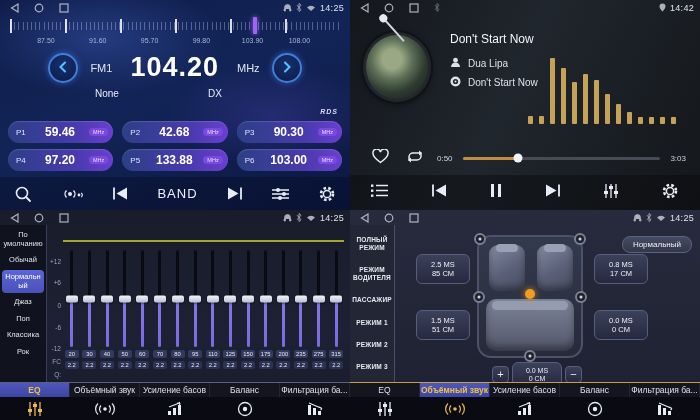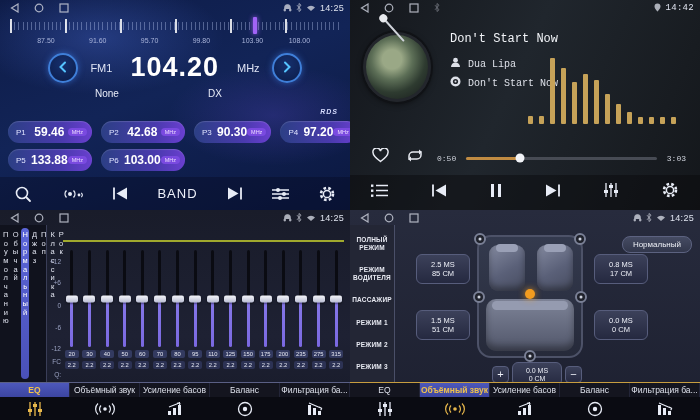--- a/index.html
+++ b/index.html
@@ -32,34 +32,34 @@
   .tuner { position:absolute; left:0; right:0; top:52px; display:flex; align-items:center; justify-content:center; gap:10px; }
   .chev-btn { width:30px; height:30px; border-radius:50%; border:2px solid #3f7fd9;
     background:radial-gradient(circle at 50% 35%, #16306e, #0c1c48); display:flex; align-items:center; justify-content:center;
     box-shadow:0 0 6px rgba(70,140,255,.5); }
   .band-lbl { font-size:11px; color:#dfe4f4; margin:0 2px; }
   .freq-big { font-size:27px; font-weight:bold; color:#fff; letter-spacing:1px; margin:0 6px; }
   .subrow { position:absolute; top:88px; left:0; right:0; height:14px; }
   .subrow .none { position:absolute; left:95px; font-size:10px; color:#e8ecf8; }
   .subrow .dx { position:absolute; left:208px; font-size:10px; color:#e8ecf8; }
   .rds { position:absolute; right:12px; top:108px; font-size:7px; font-weight:bold; font-style:italic; color:#d6dcff; letter-spacing:1px; }
-  .presets { position:absolute; left:8px; right:8px; top:121px; display:grid; grid-template-columns:repeat(4,1fr); grid-template-rows:22px 22px; gap:6px 9px; }
+  .presets { position:absolute; left:8px; right:8px; top:121px; display:grid; grid-template-columns:repeat(3,1fr); grid-template-rows:22px 22px; gap:6px 9px; }
   .preset { display:flex; align-items:center; border-radius:11px; padding:0 5px 0 8px;
     background:linear-gradient(90deg,#2c3f85 0%,#4a3aae 65%,#6a3fd0 100%);
     box-shadow:inset 0 1px 1px rgba(255,255,255,.15); }
   .preset .pn { font-size:8px; color:#dfe3ff; width:15px; }
   .preset .pf { font-size:12px; font-weight:bold; color:#fff; flex:1; text-align:center; }
   .preset .pu { font-size:5.5px; color:#ecdcff; background:#7a4ae0; border-radius:6px; padding:1px 4px; }
   .toolbar { position:absolute; left:0; right:0; bottom:0; height:33px; display:flex; align-items:center; justify-content:space-around;
     background:rgba(5,10,30,.35); }
   .toolbar svg { display:block; }
   .band-txt { font-size:13px; color:#eef1fa; letter-spacing:1px; }
 
   
-  .q-music { background:linear-gradient(115deg,#14171c 0%,#20262d 45%,#14171b 100%);font-family:Liberation Mono, monospace; }
+  .q-music { background:linear-gradient(115deg,#14171c 0%,#20262d 45%,#14171b 100%); }
   .album { position:absolute; left:13px; top:32px; width:68px; height:70px; border-radius:50%;
     background:radial-gradient(circle at 42% 38%, #9aa886 0 18%, #5d6f57 38%, #2e3b30 62%, #15181a 100%);
     border:3px solid #23262c; box-shadow:0 0 0 2px #101216, 0 2px 6px rgba(0,0,0,.6); }
   .tonearm { position:absolute; left:34px; top:18px; width:30px; height:2px; background:#cfd3da; transform:rotate(48deg); transform-origin:left center; border-radius:1px; }
   .tonearm::before { content:""; position:absolute; left:-5px; top:-3px; width:8px; height:8px; border-radius:50%; background:#e8eaee; }
   .song-title { position:absolute; left:100px; top:32px; font-size:12px; color:#f2f4f8; }
   .meta-row { position:absolute; left:100px; display:flex; align-items:center; gap:7px; font-size:10px; color:#dde0e8; }
   .spectrum { position:absolute; left:178px; top:56px; width:160px; height:68px; display:flex; align-items:flex-end; gap:6px; }
   .sbar { width:5px; background:#c6a258; border-radius:1px; }
   .prog-row { position:absolute; left:0; right:0; top:148px; height:20px; display:flex; align-items:center; }
@@ -76,21 +76,21 @@
   .tabbar { position:absolute; left:0; right:0; bottom:23px; height:15px; display:flex; background:#14151f; }
   .tab { flex:1; display:flex; align-items:center; justify-content:center; font-size:8.5px; color:#dde0ea; white-space:nowrap; overflow:hidden; border-right:1px solid #232538; }
   .tab.sel { background:linear-gradient(#4d58bb,#3c45a0); color:#eec14f; font-weight:bold; }
   .iconrow { position:absolute; left:0; right:0; bottom:0; height:23px; display:flex; background:#0a0b12; }
   .iconrow .ic { flex:1; display:flex; align-items:center; justify-content:center; }
   .bl-border { border-top:1px solid #5a5f84; }
   .br-border { border-top:1px solid #c79d3f; }
 
   
   .q-eq { background:linear-gradient(#191c2a,#1e2133 60%,#171a28); }
-  .eq-side { position:absolute; left:0; top:15px; bottom:38px; width:47px; background:#10121d; border-right:1px solid #3a3e58; display:flex; flex-direction:row; padding:3px 2px; gap:2px; }
+  .eq-side { position:absolute; left:0; top:15px; bottom:38px; width:47px; background:#10121d; border-right:1px solid #3a3e58; display:flex; flex-direction:column; padding:3px 2px; gap:2px; }
   .eq-side .it { font-size:7.5px; color:#dfe2ee; text-align:center; padding:3px 1px; overflow-wrap:anywhere; line-height:1.15; }
   .eq-side .it.sel { background:linear-gradient(#5b65d8,#4a51b8); border-radius:4px; color:#fff; }
   .eq-scale { position:absolute; left:47px; top:15px; width:16px; bottom:38px; }
   .eq-scale span { position:absolute; right:2px; font-size:6.5px; color:#9aa2c2; }
   .eq-curve { position:absolute; left:63px; right:6px; top:30px; height:2px; background:#b9c22e; opacity:.85; }
   .eq-bands { position:absolute; left:63px; right:5px; top:40px; bottom:38px; display:flex; }
   .band { flex:1; display:flex; flex-direction:column; align-items:center; }
   .trk { position:relative; width:3px; height:97px; border-radius:2px;
     background:linear-gradient(to bottom,#0a0b12 0%,#0a0b12 50%,#8678e8 50%,#7a68e0 100%); }
   .thumb { position:absolute; left:50%; transform:translate(-50%,-50%); width:12px; height:7px; border-radius:2px;

